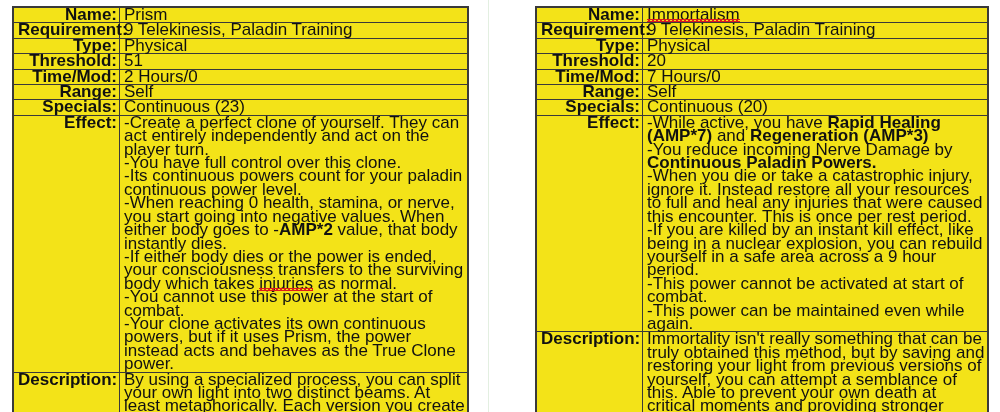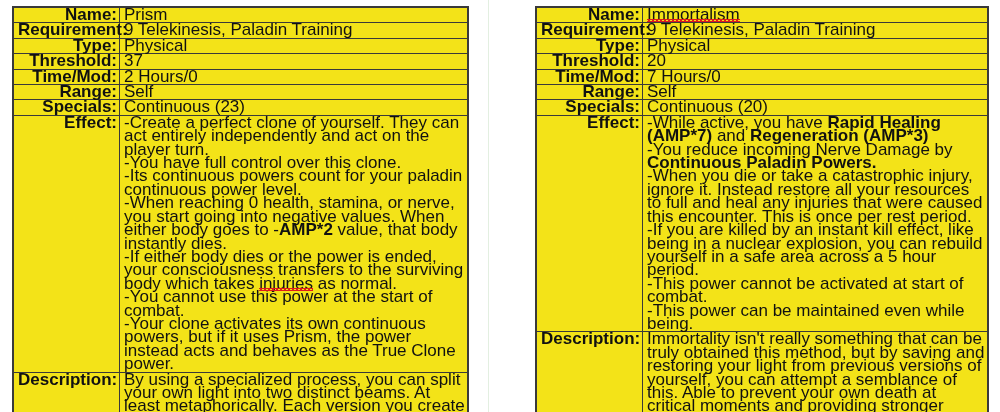--- a/index.html
+++ b/index.html
@@ -96,21 +96,21 @@
       <tr>
         <td class="label">Requirement:</td>
         <td class="value">9 Telekinesis, Paladin Training</td>
       </tr>
       <tr>
         <td class="label">Type:</td>
         <td class="value">Physical</td>
       </tr>
       <tr>
         <td class="label">Threshold:</td>
-        <td class="value">37</td>
+        <td class="value">51</td>
       </tr>
       <tr>
         <td class="label">Time/Mod:</td>
         <td class="value">2 Hours/0</td>
       </tr>
       <tr>
         <td class="label">Range:</td>
         <td class="value">Self</td>
       </tr>
       <tr>
@@ -167,23 +167,23 @@
       <tr>
         <td class="label">Specials:</td>
         <td class="value">Continuous (20)</td>
       </tr>
       <tr>
         <td class="label">Effect:</td>
         <td class="block">
               <span class="line">-While active, you have <b>Rapid Healing (AMP*7)</b> and <b>Regeneration (AMP*3)</b></span>
               <span class="line">-You reduce incoming Nerve Damage by <b>Continuous Paladin Powers.</b></span>
               <span class="line">-When you die or take a catastrophic injury, ignore it. Instead restore all your resources to full and heal any injuries that were caused this encounter. This is once per rest period.</span>
-              <span class="line">-If you are killed by an instant kill effect, like being in a nuclear explosion, you can rebuild yourself in a safe area across a 5 hour period.</span>
+              <span class="line">-If you are killed by an instant kill effect, like being in a nuclear explosion, you can rebuild yourself in a safe area across a 9 hour period.</span>
               <span class="line">-This power cannot be activated at start of combat.</span>
-              <span class="line">-This power can be maintained even while being.</span>
+              <span class="line">-This power can be maintained even while again.</span>
             </td>
       </tr>
       <tr>
         <td class="label">Description:</td>
         <td class="block">Immortality isn't really something that can be truly obtained this method, but by saving and restoring your light from previous versions of yourself, you can attempt a semblance of this. Able to prevent your own death at critical moments and providing stronger regeneration.</td>
       </tr>
     </tbody>
       </table>
   </div>
 

